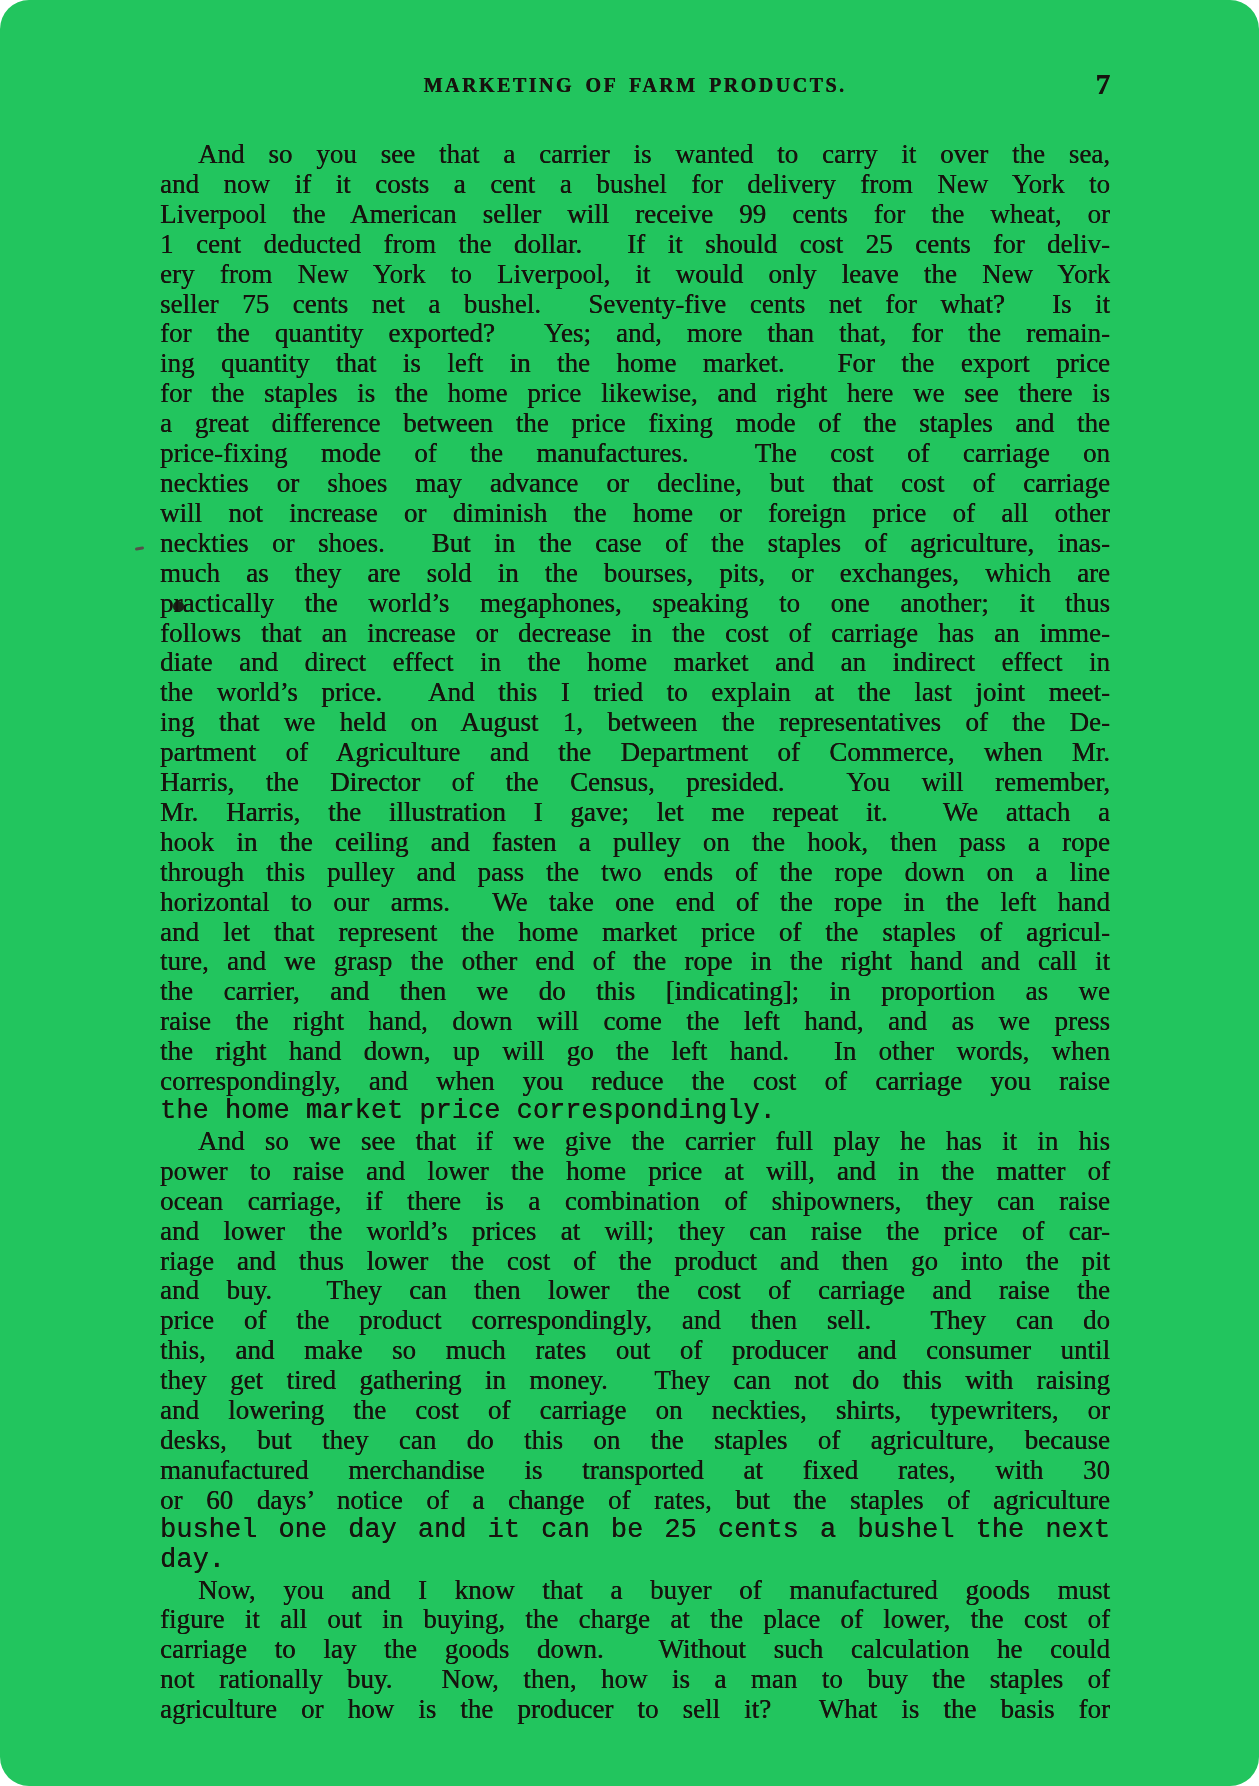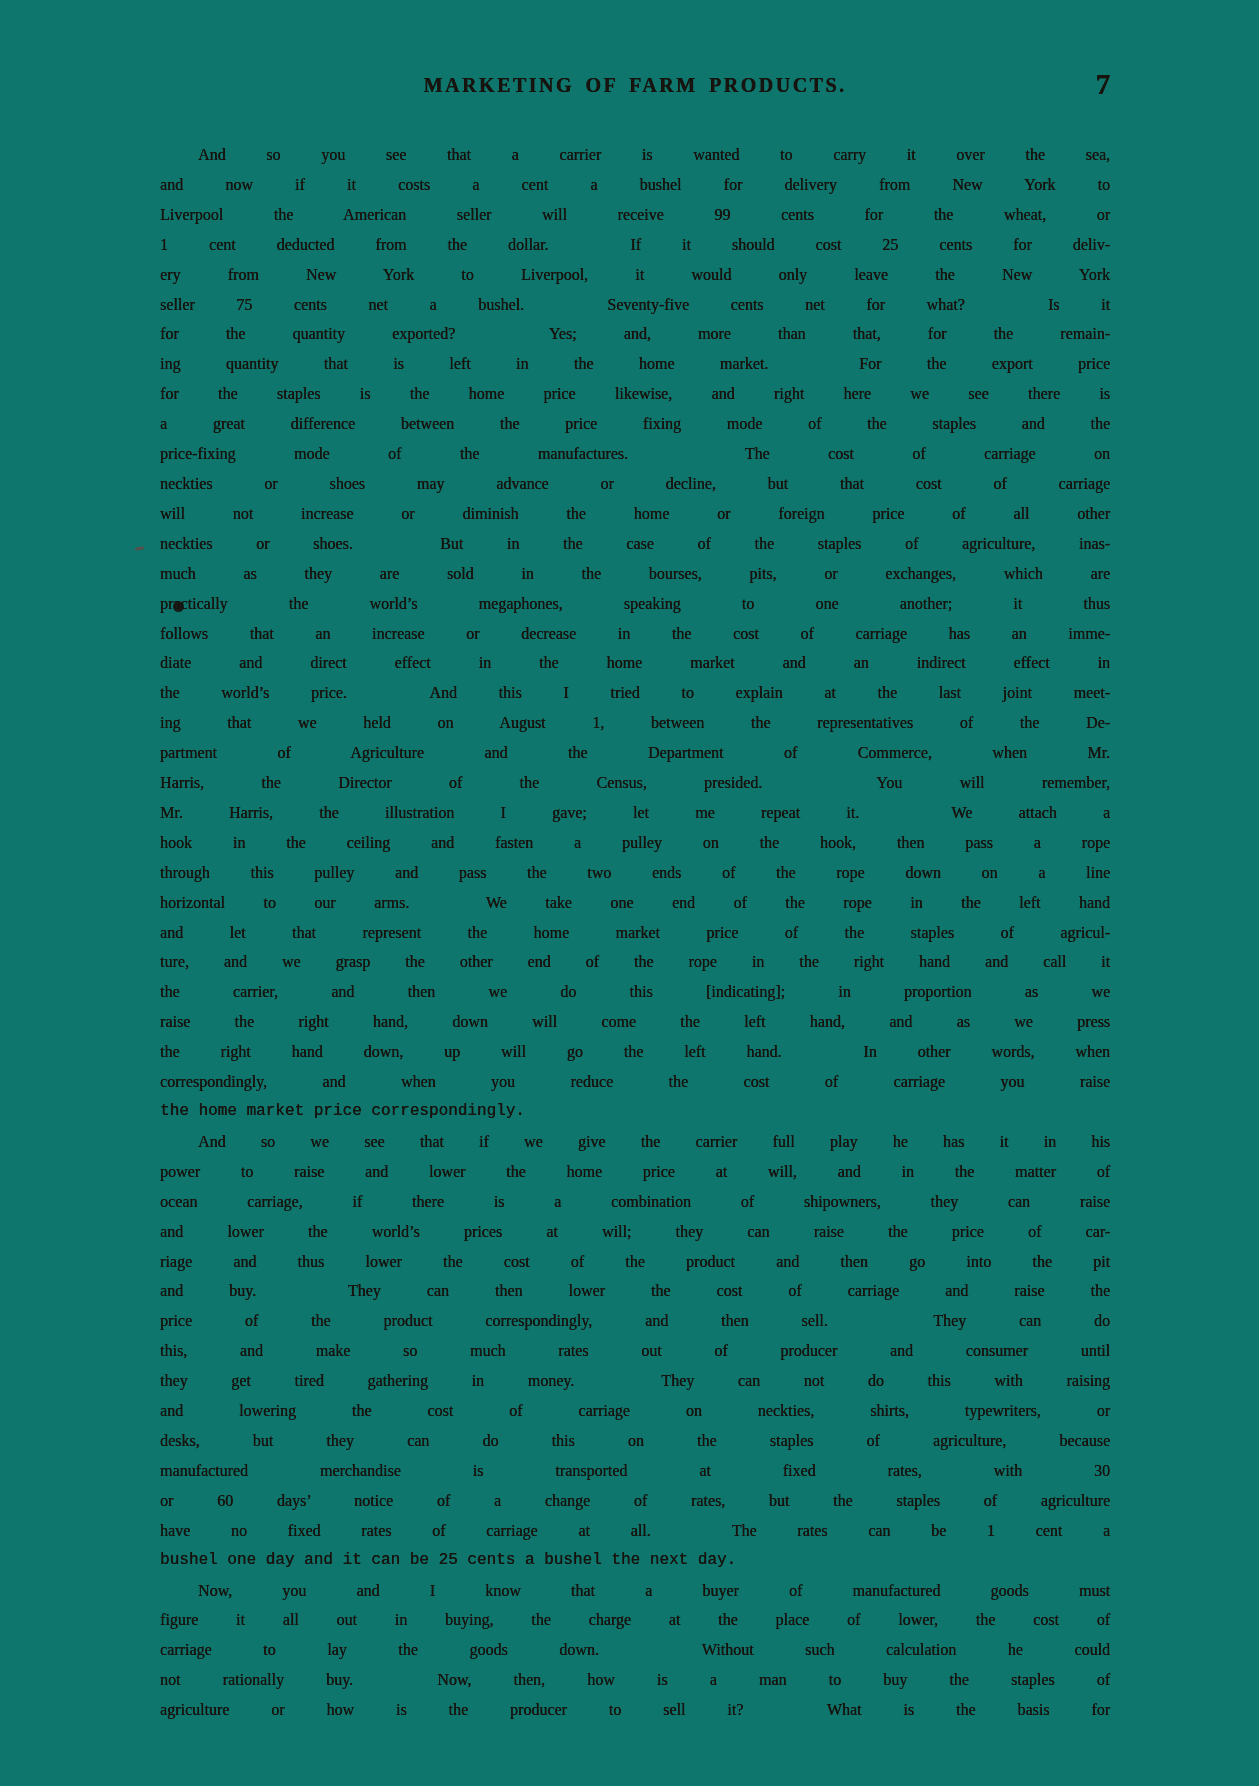--- a/index.html
+++ b/index.html
@@ -7,22 +7,23 @@
     width: 1259px;
     height: 1786px;
     position: relative;
     background: #ffffff;
     font-family: "Liberation Serif", "DejaVu Serif", serif;
     overflow: hidden;
   }
   .page {
     position: absolute;
     inset: 0;
-    background: #0f766e;
+    background: #22c55e;
     color: #17130e;
+    border-radius: 29px;
   }
   .running-header {
     position: absolute;
     top: 74px;
     left: 160px;
     width: 950px;
     height: 34px;
   }
   .running-title {
     display: block;
@@ -39,21 +40,21 @@
     top: -6px;
     font-size: 29px;
     font-weight: bold;
     text-shadow: 0.4px 0 0 currentColor;
   }
   .body-text {
     position: absolute;
     top: 140px;
     left: 160px;
     width: 950px;
-    font-size: 16px;
+    font-size: 27px;
     line-height: 29.9px;
     text-shadow: 0.35px 0 0 currentColor; 
   }
   .line {
     text-align: justify;
     text-align-last: justify;
   }
   .line.indent { text-indent: 38px; }
   .line.last { text-align-last: left; font-family: Liberation Mono, monospace; }
   .margin-mark {
@@ -127,21 +128,20 @@
       <div class="line">and lower the world’s prices at will; they can raise the price of car-</div>
       <div class="line">riage and thus lower the cost of the product and then go into the pit</div>
       <div class="line">and buy.&nbsp; They can then lower the cost of carriage and raise the</div>
       <div class="line">price of the product correspondingly, and then sell.&nbsp; They can do</div>
       <div class="line">this, and make so much rates out of producer and consumer until</div>
       <div class="line">they get tired gathering in money.&nbsp; They can not do this with raising</div>
       <div class="line">and lowering the cost of carriage on neckties, shirts, typewriters, or</div>
       <div class="line">desks, but they can do this on the staples of agriculture, because</div>
       <div class="line">manufactured merchandise is transported at fixed rates, with 30</div>
       <div class="line">or 60 days’ notice of a change of rates, but the staples of agriculture</div>
-      <div class="line">have no fixed rates of carriage at all.&nbsp; The rates can be 1 cent a</div>
       <div class="line last">bushel one day and it can be 25 cents a bushel the next day.</div>
       <div class="line indent">Now, you and I know that a buyer of manufactured goods must</div>
       <div class="line">figure it all out in buying, the charge at the place of lower, the cost of</div>
       <div class="line">carriage to lay the goods down.&nbsp; Without such calculation he could</div>
       <div class="line">not rationally buy.&nbsp; Now, then, how is a man to buy the staples of</div>
       <div class="line">agriculture or how is the producer to sell it?&nbsp; What is the basis for</div>
     </div>
 
   <div class="margin-mark"></div>
   <div class="ink-blot"></div>

